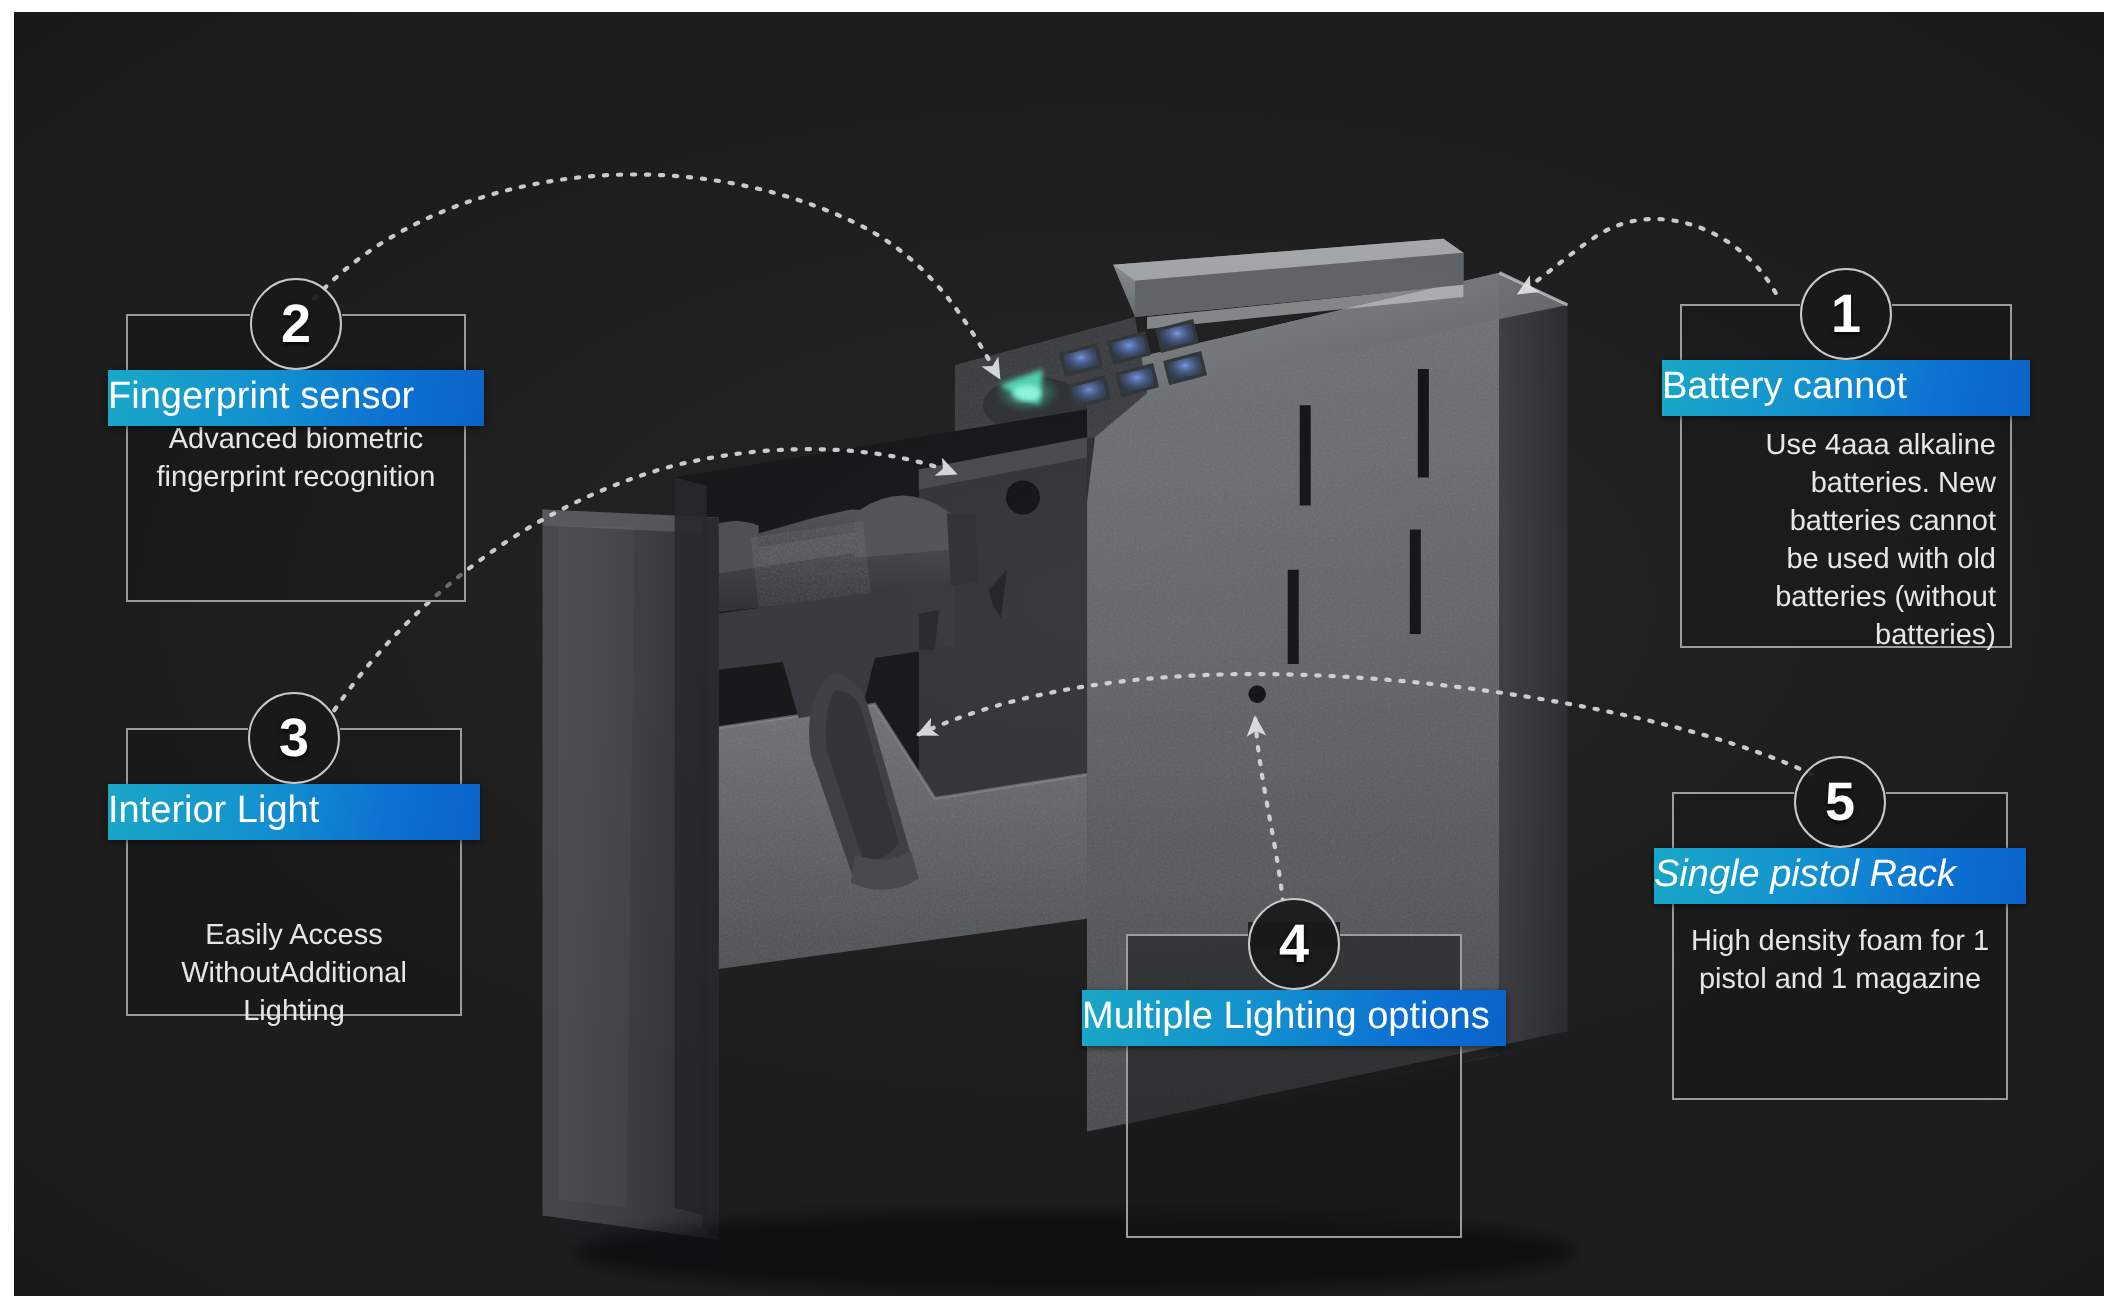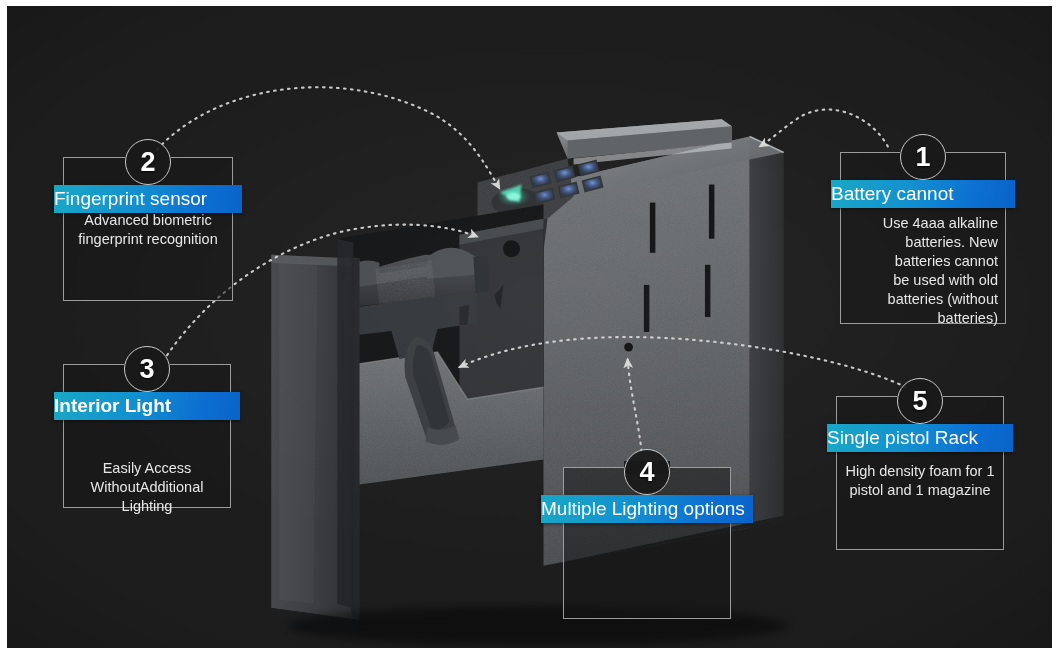--- a/index.html
+++ b/index.html
@@ -66,29 +66,29 @@
     text-align:center;z-index:2;
   }
   .co-desc.left{text-align:right;margin-left:32px;}
 
   
   #callout-2{left:56px;top:133px;width:170px;height:162px;}
   #callout-2 .co-title{top:46px;}
   #callout-2 .co-desc{top:72px;text-align:center;}
 
   #callout-3{left:56px;top:340px;width:168px;height:162px;}
-  #callout-3 .co-title{top:46px;font-weight:bold;}
+  #callout-3 .co-title{top:46px;}
   #callout-3 .co-desc{top:82px;margin-top:31px;}
 
   #callout-1{left:833px;top:128px;width:166px;height:190px;}
   #callout-1 .co-title{top:46px;}
   #callout-1 .co-desc{top:80px;}
 
   #callout-5{left:829px;top:372px;width:168px;height:172px;}
-  #callout-5 .co-title{top:46px;}
+  #callout-5 .co-title{top:46px;font-style:italic;}
   #callout-5 .co-desc{top:84px;}
 
   #callout-4{left:556px;top:443px;width:168px;height:170px;}
   #callout-4 .co-title{top:46px;left:-22px;right:-22px;}
   #callout-4 .co-desc{top:84px;}
 </style>
 </head>
 <body>
 
 <div id="stage">

